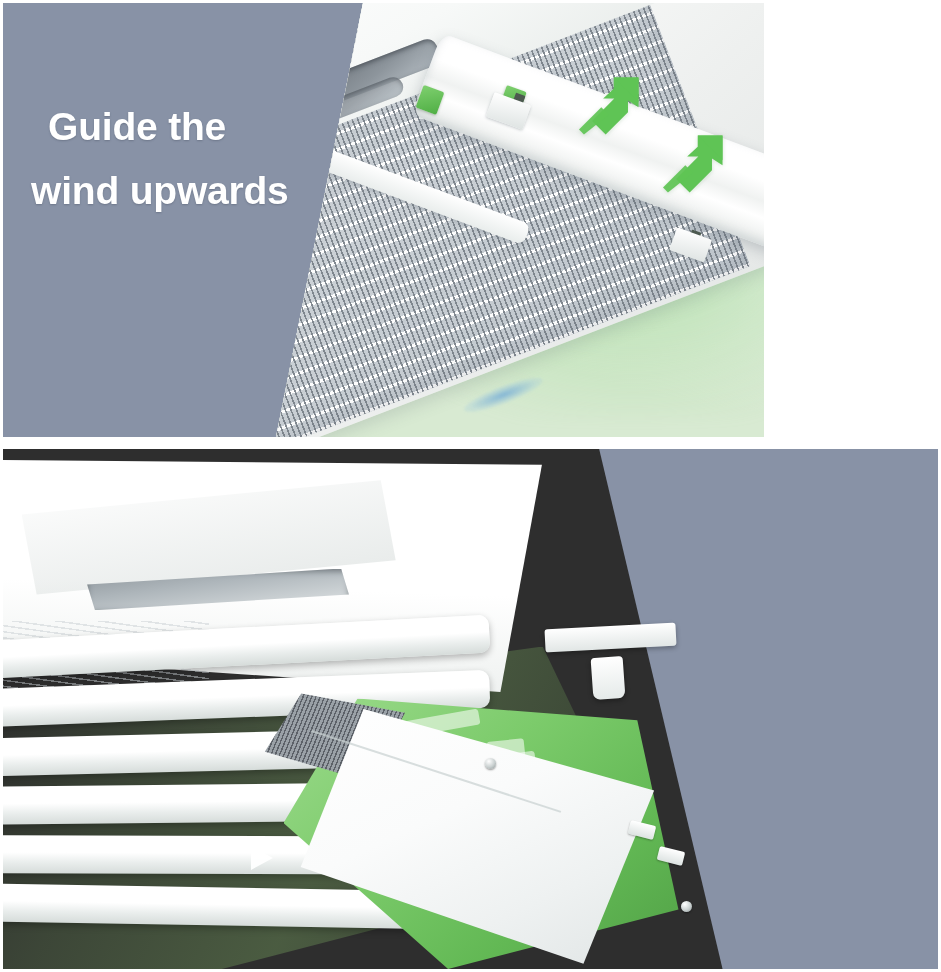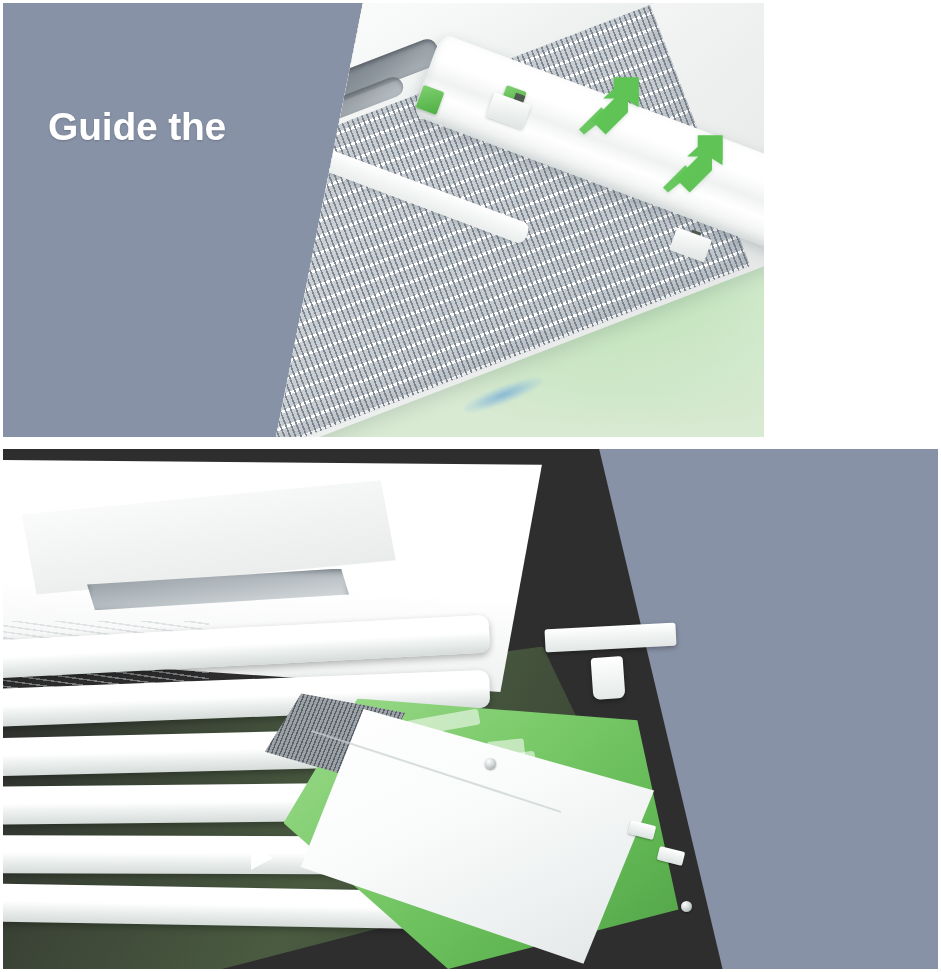--- a/index.html
+++ b/index.html
@@ -331,20 +331,21 @@
       </div>
       <div class="arrow" id="arrow-3">
         <svg viewBox="0 0 100 100" aria-hidden="true">
           <polygon points="96,4 96,52 79,41 79,60 43,96 21,74 57,38 39,38 56,22 56,4" fill="#5fc455"></polygon>
           <polygon points="56,4 96,4 96,44 74,22" fill="#5fc455"></polygon>
           <polygon points="8,96 0,88 36,52 48,64" fill="#5fc455" opacity="0.92"></polygon>
         </svg>
       </div>
 
       <div class="cap-top" id="cap-top-l1">Guide the</div>
+      <div class="cap-top" id="cap-top-l2">wind upwards</div>
     </div>
   </section>
 
   <section class="panel" id="panel-bottom">
     <div class="inner">
 
       <div class="charcoal-field"></div>
       <div class="green-wash"></div>
       <div class="slate-wedge"></div>
 

